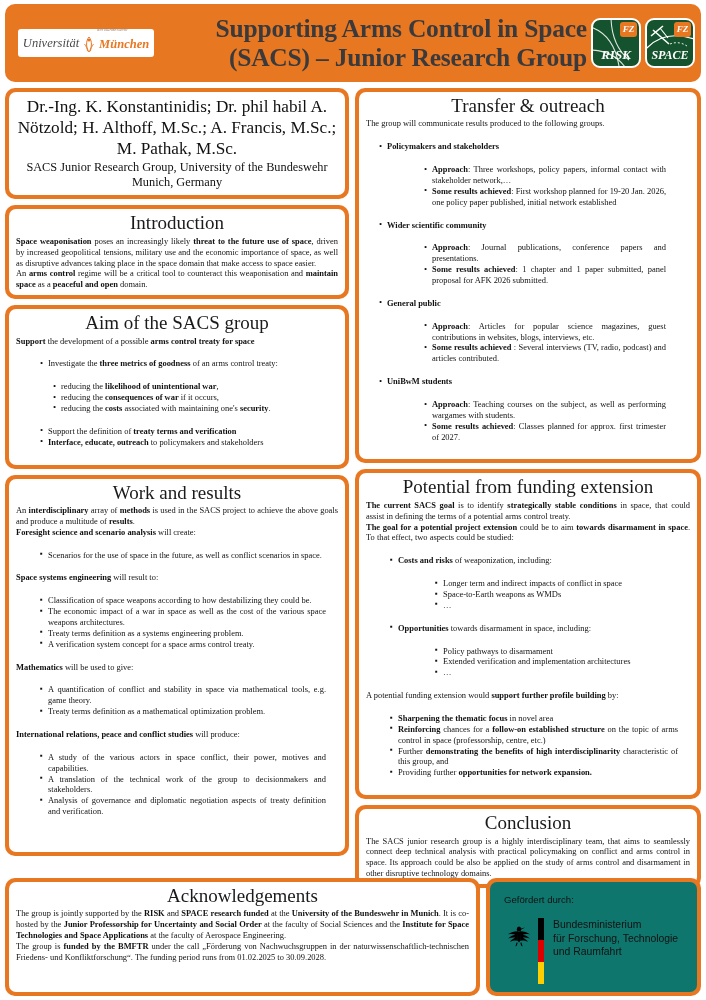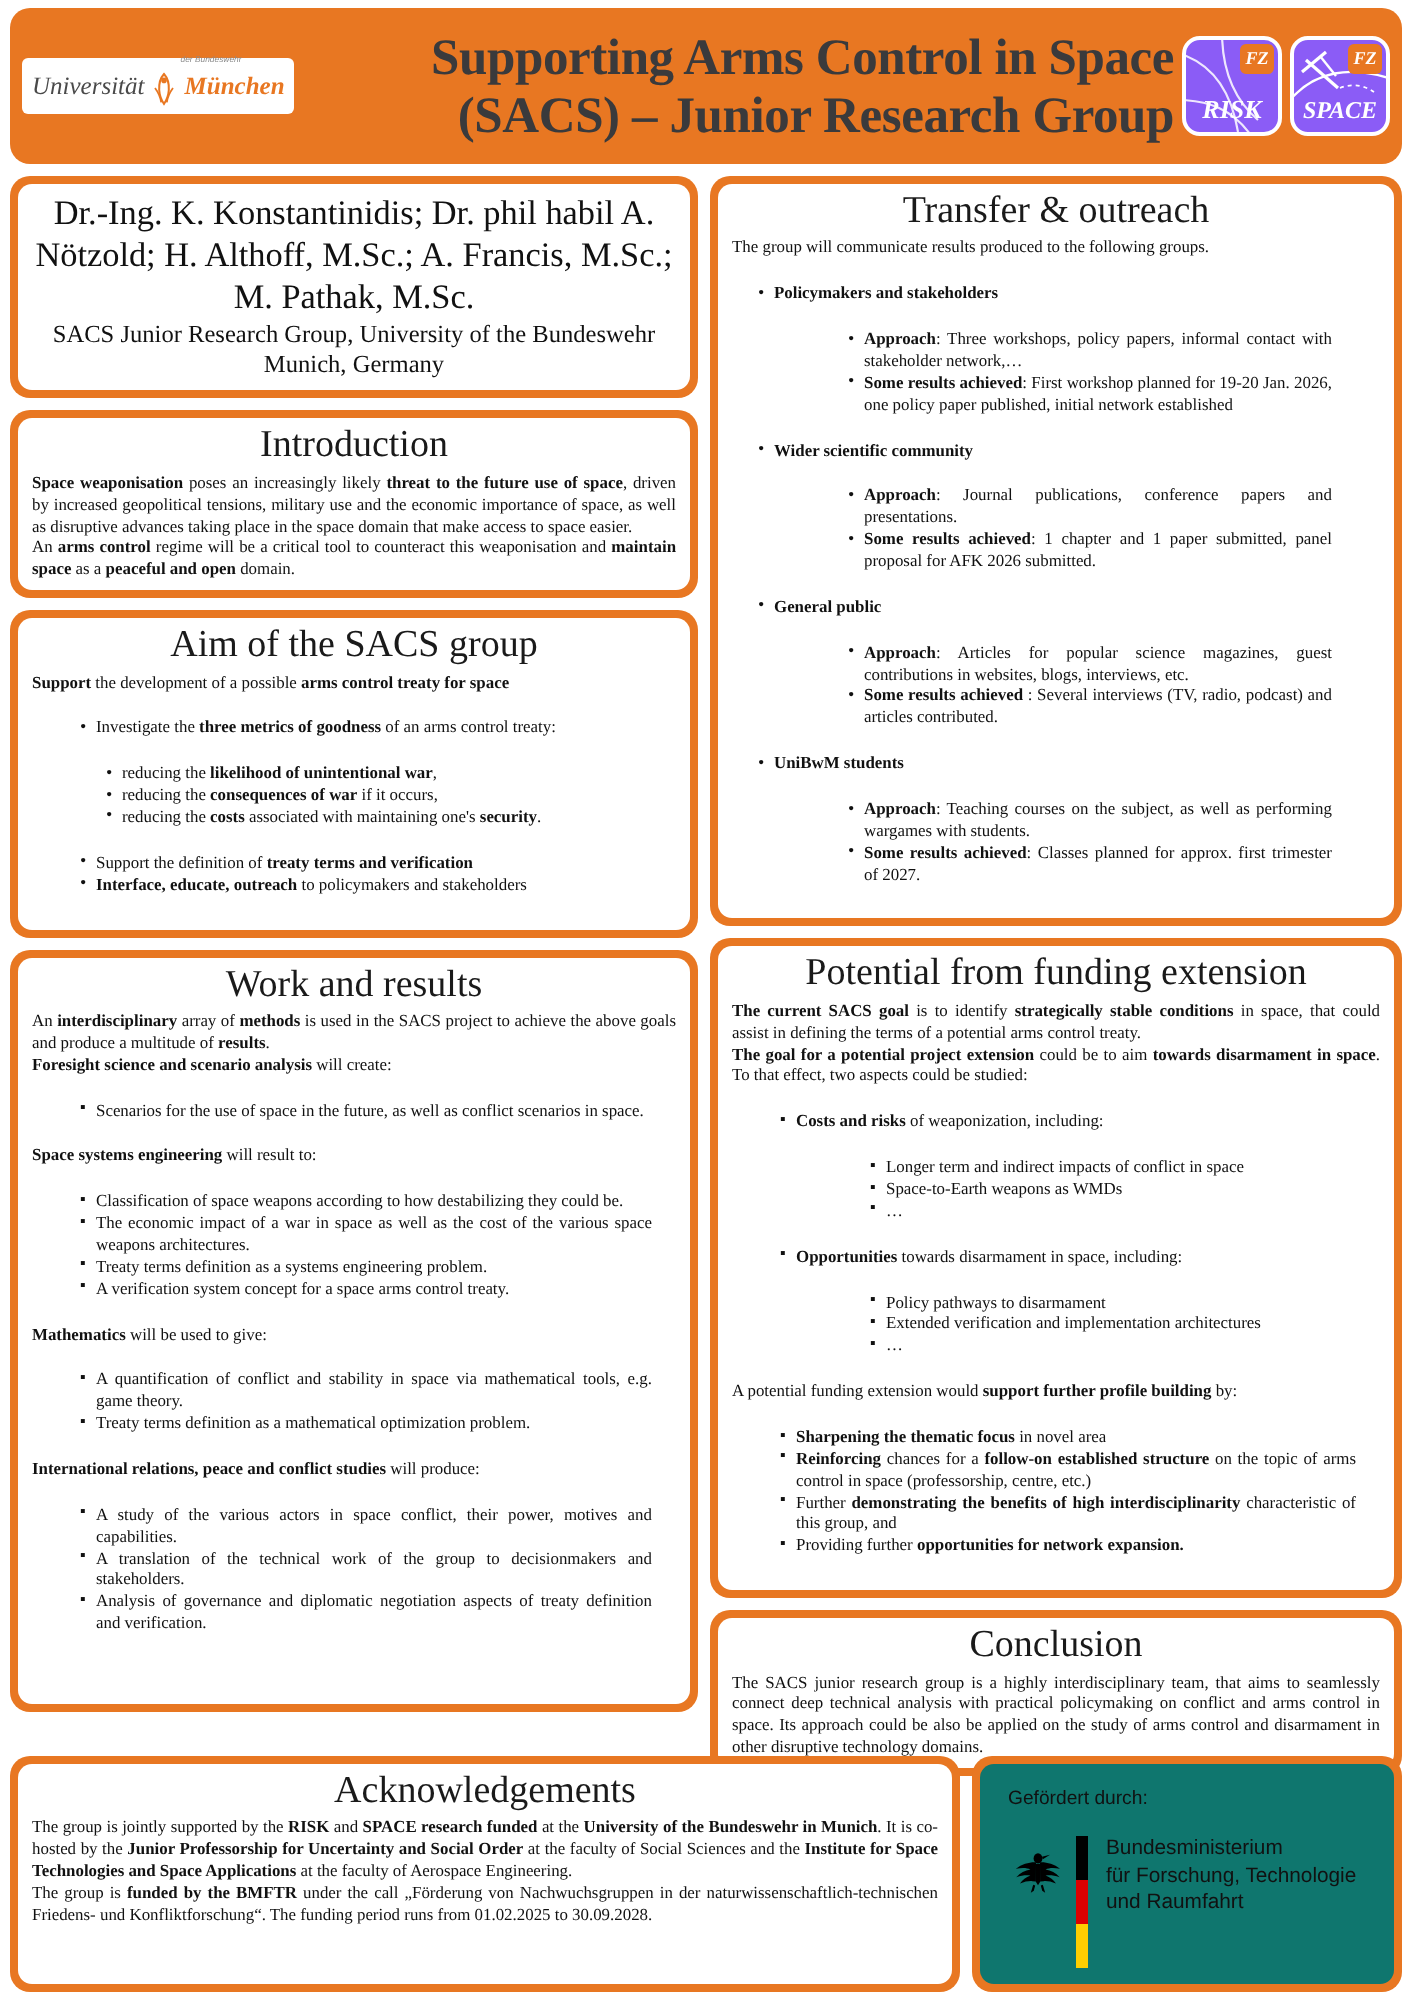--- a/index.html
+++ b/index.html
@@ -21,21 +21,21 @@
   .header{
     background:#E87722;
     border-radius:10px;
     height:78px;
     display:flex;
     align-items:center;
     padding:0 6px;
     flex:0 0 auto;
     margin-bottom:6px;
   }
-  .hdr-left{ width:120px; flex:0 0 120px; display:flex; align-items:center; }
+  .hdr-left{ width:120px; flex:0 0 120px; display:flex; align-items:center; justify-content:center;margin-left:15px;}
   .hdr-right{ width:108px; flex:0 0 108px; display:flex; align-items:center; justify-content:flex-end; gap:4px;}
   .hdr-mid{ flex:1 1 auto; text-align:right; }
 
   .poster-title{
     font-family:"Liberation Serif", serif;
     font-weight:bold;
     font-size:25.5px;
     line-height:1.15;
     color:#3a3a3c;
     letter-spacing:-0.2px;
@@ -59,21 +59,21 @@
      position:absolute; top:-7px; left:-2px;
      font-size:4.2px; color:#8a8a8a; font-style:italic; white-space:nowrap;
      font-family:"Liberation Sans", sans-serif;
   }
   .unibw-wrap{ position:relative; display:inline-block; }
 
   
   .fz-tile{
     position:relative;
     width:50px;height:50px;
-    background:#8b5cf6;
+    background:#14532d;
     border:2px solid #fff;
     border-radius:9px;
     overflow:hidden;
   }
   .fz-tile .fzlabel{
     position:absolute; bottom:3px; left:0; right:0;
     text-align:center;
     color:#fff; font-weight:bold; font-style:italic;
     font-family:"Liberation Serif", serif;
   }

